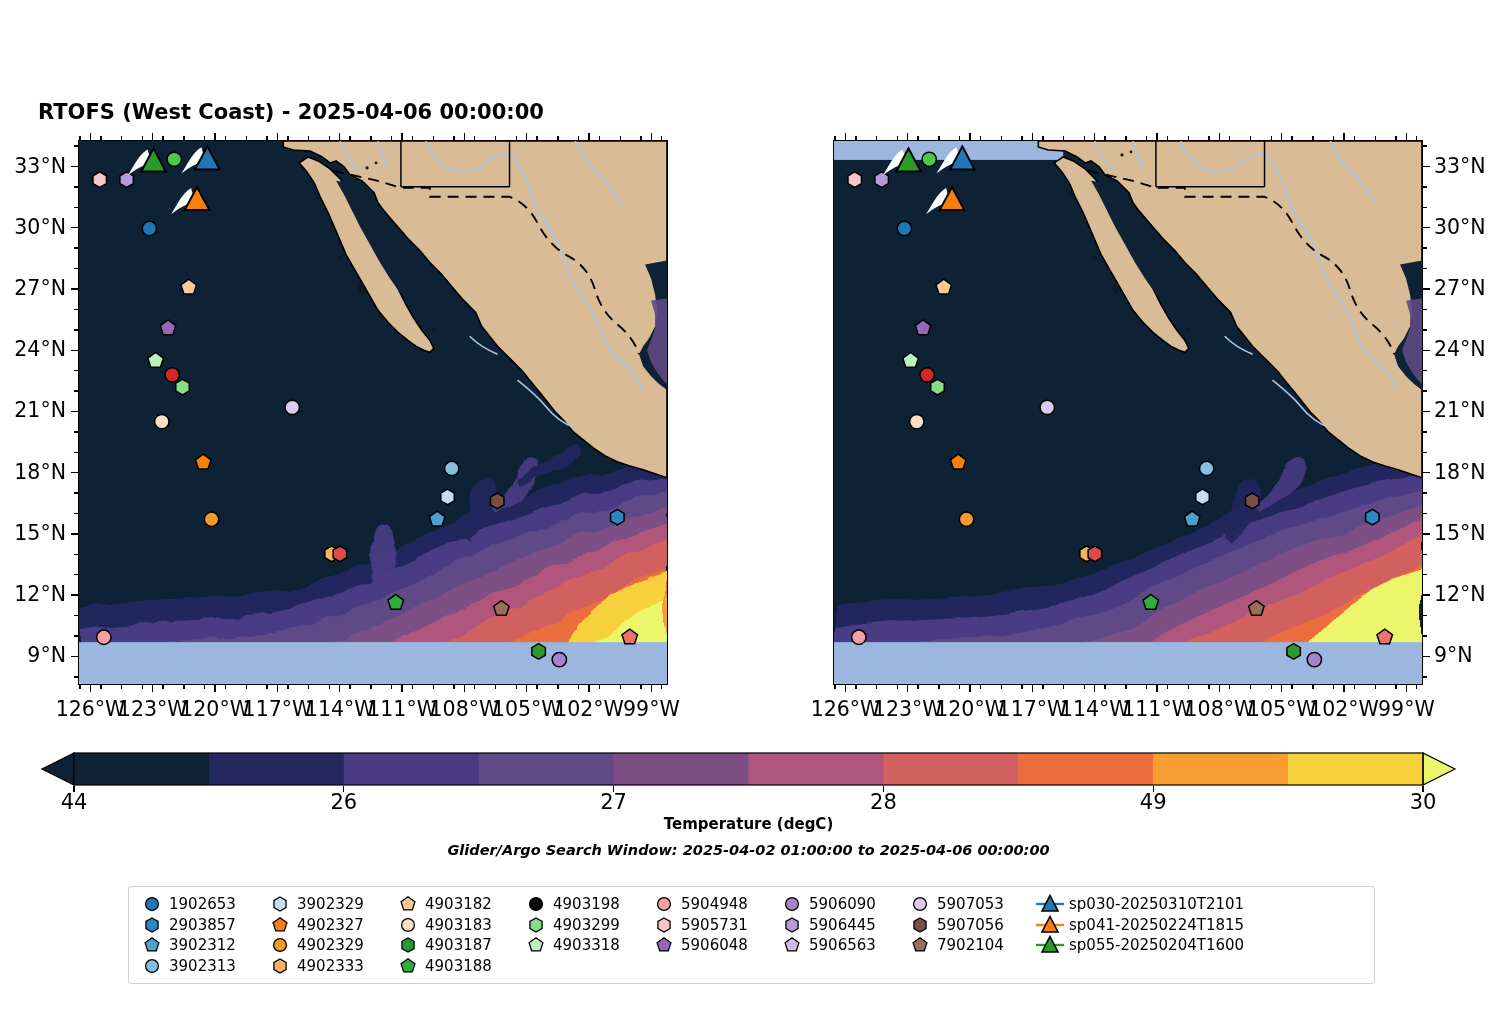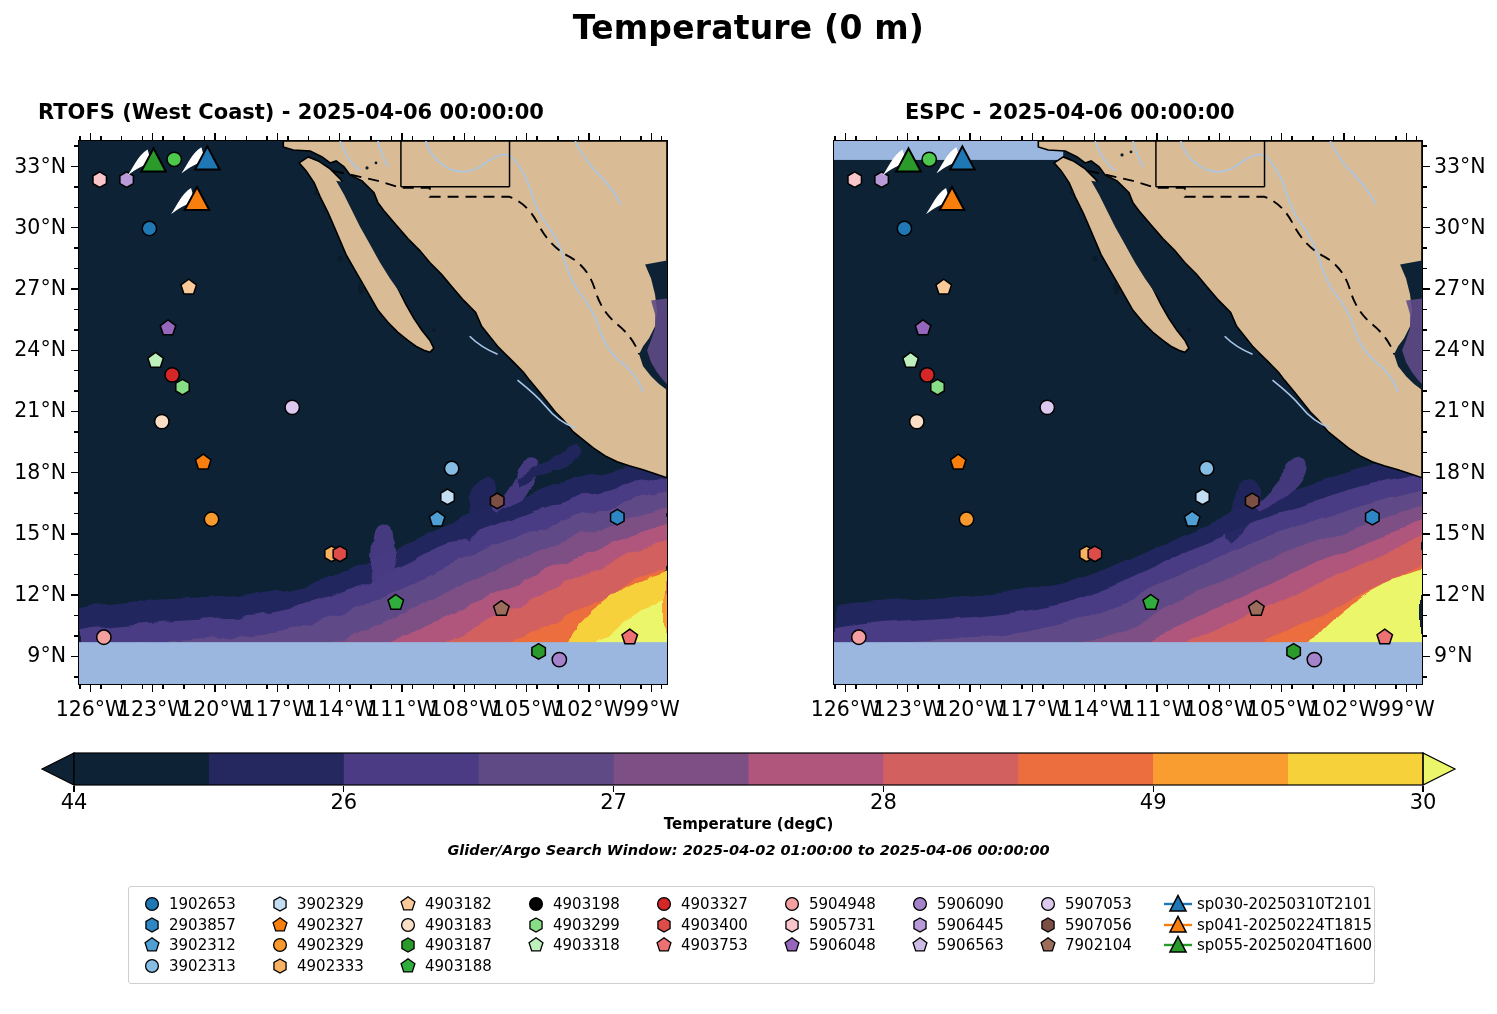--- a/index.html
+++ b/index.html
@@ -50,24 +50,22 @@
   .lentry .sym{width:30px;display:flex;align-items:center;justify-content:center;}
   .lentry .txt{font-size:15px;white-space:nowrap;padding-left:2px;}
   .w-float{width:128px;}
   .w-glider{width:228px;}
 </style>
 </head>
 <body>
 
 <div class="fig">
 
-  <div id="main-title">Temperature (0 m)</div>
 
   <div class="panel-title" id="title-left">RTOFS (West Coast) - 2025-04-06 00:00:00</div>
-  <div class="panel-title" id="title-right">ESPC - 2025-04-06 00:00:00</div>
 
   <div class="panel" id="panel-left">
     <svg viewBox="0 0 590 545" preserveAspectRatio="none">
       <defs>
         <clipPath id="clipL">
             <rect x="0" y="0" width="590" height="545"></rect>
           </clipPath>
         <filter id="rough" x="-10%" y="-10%" width="120%" height="120%">
           <feTurbulence type="fractalNoise" baseFrequency="0.035" numOctaves="3" seed="7" result="n"></feTurbulence>
           <feDisplacementMap in="SourceGraphic" in2="n" scale="11" xChannelSelector="R" yChannelSelector="G"></feDisplacementMap>
@@ -766,46 +764,20 @@
                 <polygon points="11.00,2.70 17.94,7.74 15.29,15.91 6.71,15.91 4.06,7.74" fill="#bdf0bd" stroke="#000" stroke-width="1.3"></polygon>
               </svg>
             </span>
             <span class="txt">4903318</span>
           </div>
         </div>
         <div class="lcol w-float">
           <div class="lentry">
             <span class="sym">
               <svg width="22" height="20">
-                <circle cx="11" cy="10" r="6.4" fill="#d62728" stroke="#000" stroke-width="1.3"></circle>
-              </svg>
-            </span>
-            <span class="txt">4903327</span>
-          </div>
-          <div class="lentry">
-            <span class="sym">
-              <svg width="22" height="20">
-                <polygon points="11.00,3.00 17.06,6.50 17.06,13.50 11.00,17.00 4.94,13.50 4.94,6.50" fill="#de4c4a" stroke="#000" stroke-width="1.3"></polygon>
-              </svg>
-            </span>
-            <span class="txt">4903400</span>
-          </div>
-          <div class="lentry">
-            <span class="sym">
-              <svg width="22" height="20">
-                <polygon points="11.00,2.70 17.94,7.74 15.29,15.91 6.71,15.91 4.06,7.74" fill="#ed7072" stroke="#000" stroke-width="1.3"></polygon>
-              </svg>
-            </span>
-            <span class="txt">4903753</span>
-          </div>
-        </div>
-        <div class="lcol w-float">
-          <div class="lentry">
-            <span class="sym">
-              <svg width="22" height="20">
                 <circle cx="11" cy="10" r="6.4" fill="#f4a0a0" stroke="#000" stroke-width="1.3"></circle>
               </svg>
             </span>
             <span class="txt">5904948</span>
           </div>
           <div class="lentry">
             <span class="sym">
               <svg width="22" height="20">
                 <polygon points="11.00,3.00 17.06,6.50 17.06,13.50 11.00,17.00 4.94,13.50 4.94,6.50" fill="#f8c5cb" stroke="#000" stroke-width="1.3"></polygon>
               </svg>

